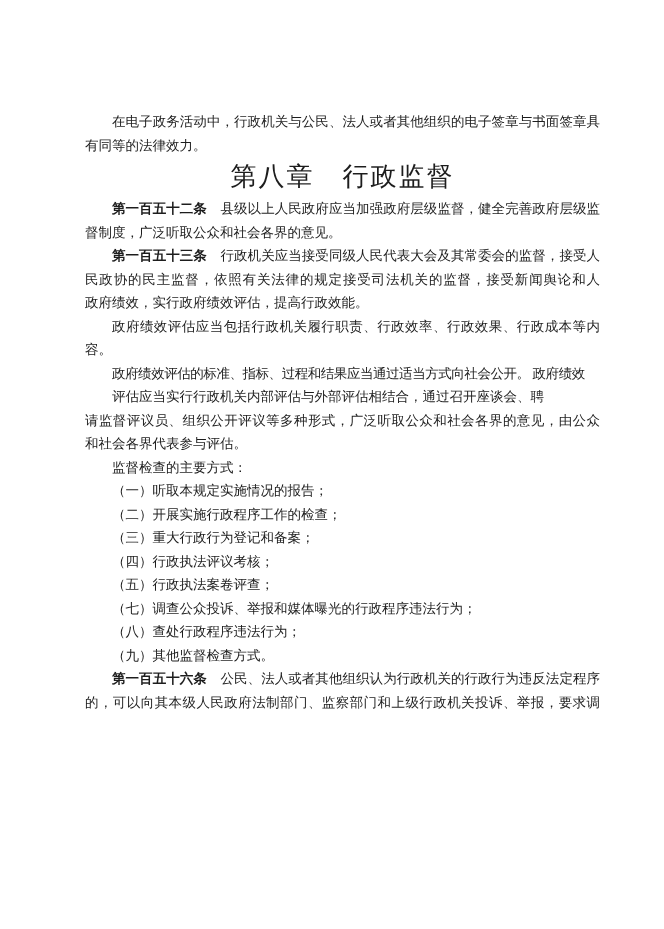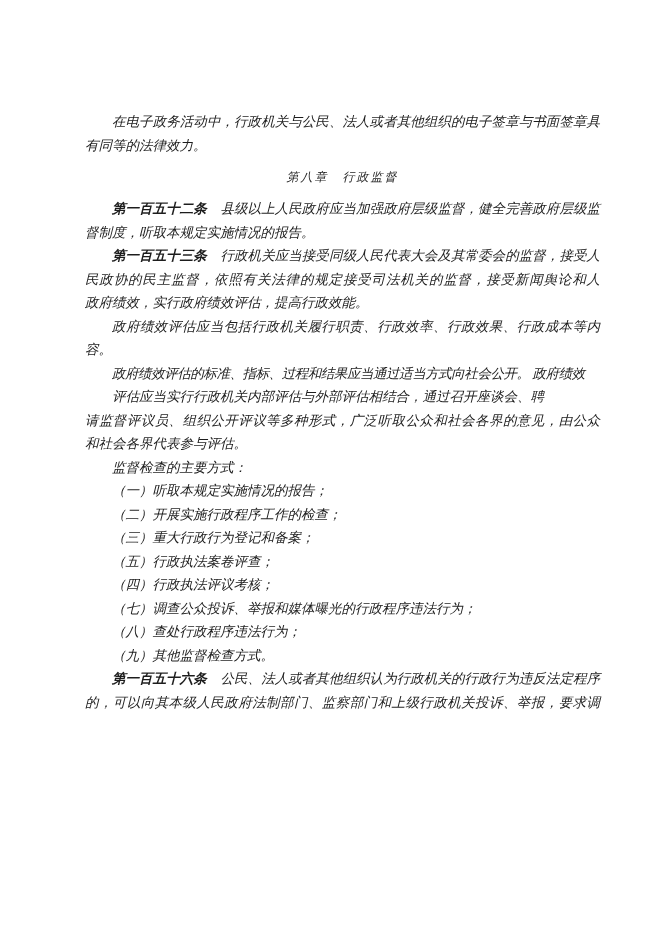--- a/index.html
+++ b/index.html
@@ -18,37 +18,36 @@
     box-sizing: border-box;
     width: 664px;
     height: 929px;
     padding: 110px 64px 40px 85px;
     background: #ffffff;
   }
   .content {
     width: 515px;
     font-size: 13.5px;
     line-height: 23.5px;
-    font-style: italic;
   }
   .block { margin: 0; }
   .line {
     min-height: 23.5px;
     white-space: pre-wrap;
   }
   .line.ind { padding-left: 27px; }
   .line.just {
     text-align: justify;
     text-align-last: justify;
     text-justify: inter-character;
   }
   .line.tight { letter-spacing: -0.45px; }
   .block.heading {
     text-align: center;
-    font-size: 12px;
+    font-size: 26px;
     line-height: 28px;
     letter-spacing: 2px;
     margin: 6px 0 6px 0;
     font-weight: normal;
   }
   .block.heading .line {
     min-height: 28px;
     text-align: center;
   }
   .lead { font-weight: bold; margin-top: 31px; }
@@ -60,21 +59,21 @@
   <div class="content">
       <div class="block para">
         <div class="line ind just">在电子政务活动中，行政机关与公民、法人或者其他组织的电子签章与书面签章具</div>
         <div class="line">有同等的法律效力。</div>
       </div>
       <div class="block heading">
         <div class="line">第八章　行政监督</div>
       </div>
       <div class="block para">
         <div class="line ind just"><span class="lead">第一百五十二条</span><span>　县级以上人民政府应当加强政府层级监督，健全完善政府层级监</span></div>
-        <div class="line">督制度，听取本规定实施情况的报告。</div>
+        <div class="line">督制度，广泛听取公众和社会各界的意见。</div>
       </div>
       <div class="block para">
         <div class="line ind just"><span class="lead">第一百五十三条</span><span>　行政机关应当接受同级人民代表大会及其常委会的监督，接受人</span></div>
         <div class="line just">民政协的民主监督，依照有关法律的规定接受司法机关的监督，接受新闻舆论和人</div>
       </div>
       <div class="block para">
         <div class="line">政府绩效，实行政府绩效评估，提高行政效能。</div>
       </div>
       <div class="block para">
         <div class="line ind just">政府绩效评估应当包括行政机关履行职责、行政效率、行政效果、行政成本等内</div>
@@ -92,24 +91,24 @@
       <div class="block para">
         <div class="line ind">（一）听取本规定实施情况的报告；</div>
       </div>
       <div class="block para">
         <div class="line ind">（二）开展实施行政程序工作的检查；</div>
       </div>
       <div class="block para">
         <div class="line ind">（三）重大行政行为登记和备案；</div>
       </div>
       <div class="block para">
-        <div class="line ind">（五）行政执法案卷评查；</div>
+        <div class="line ind">（四）行政执法评议考核；</div>
       </div>
       <div class="block para">
-        <div class="line ind">（四）行政执法评议考核；</div>
+        <div class="line ind">（五）行政执法案卷评查；</div>
       </div>
       <div class="block para">
         <div class="line ind">（七）调查公众投诉、举报和媒体曝光的行政程序违法行为；</div>
       </div>
       <div class="block para">
         <div class="line ind">（八）查处行政程序违法行为；</div>
       </div>
       <div class="block para">
         <div class="line ind">（九）其他监督检查方式。</div>
       </div>

